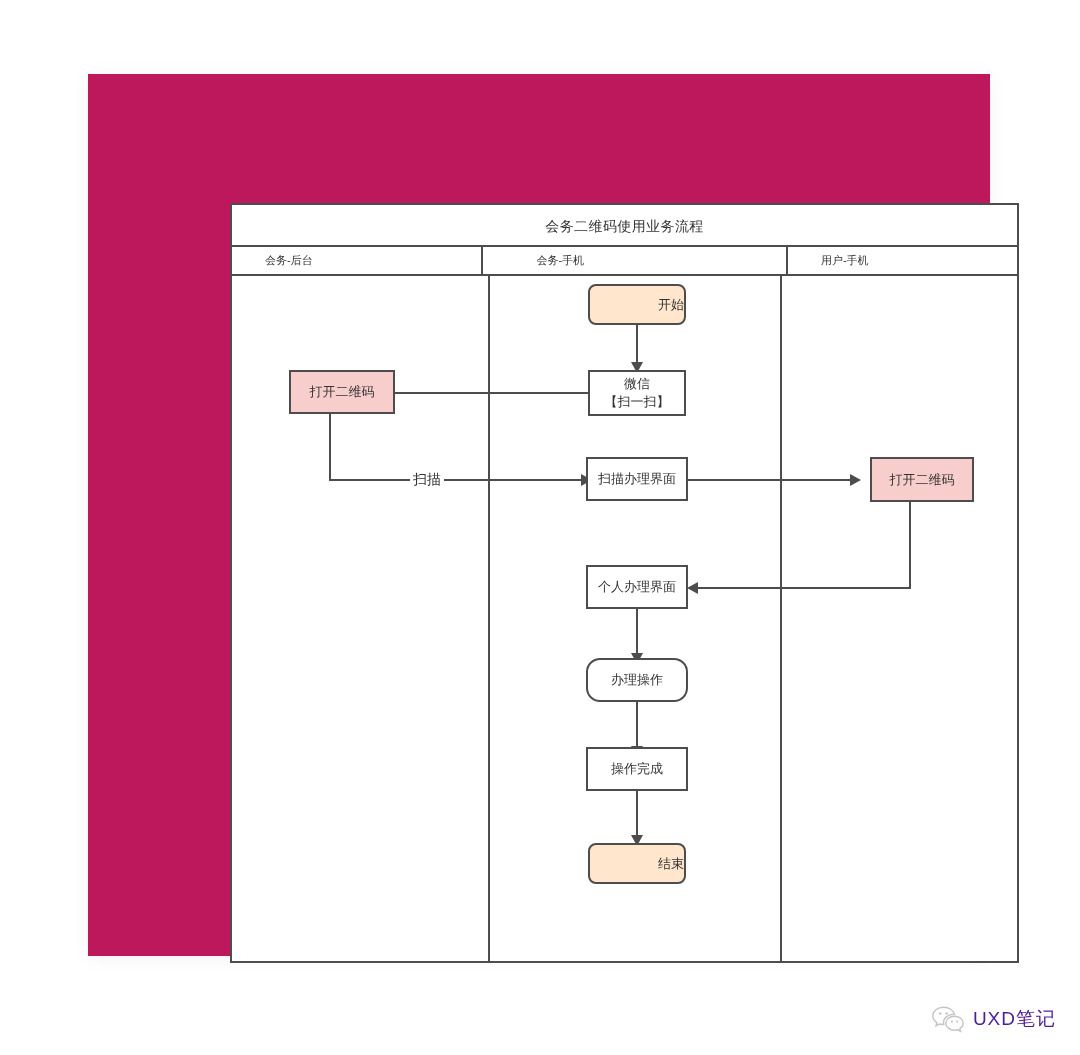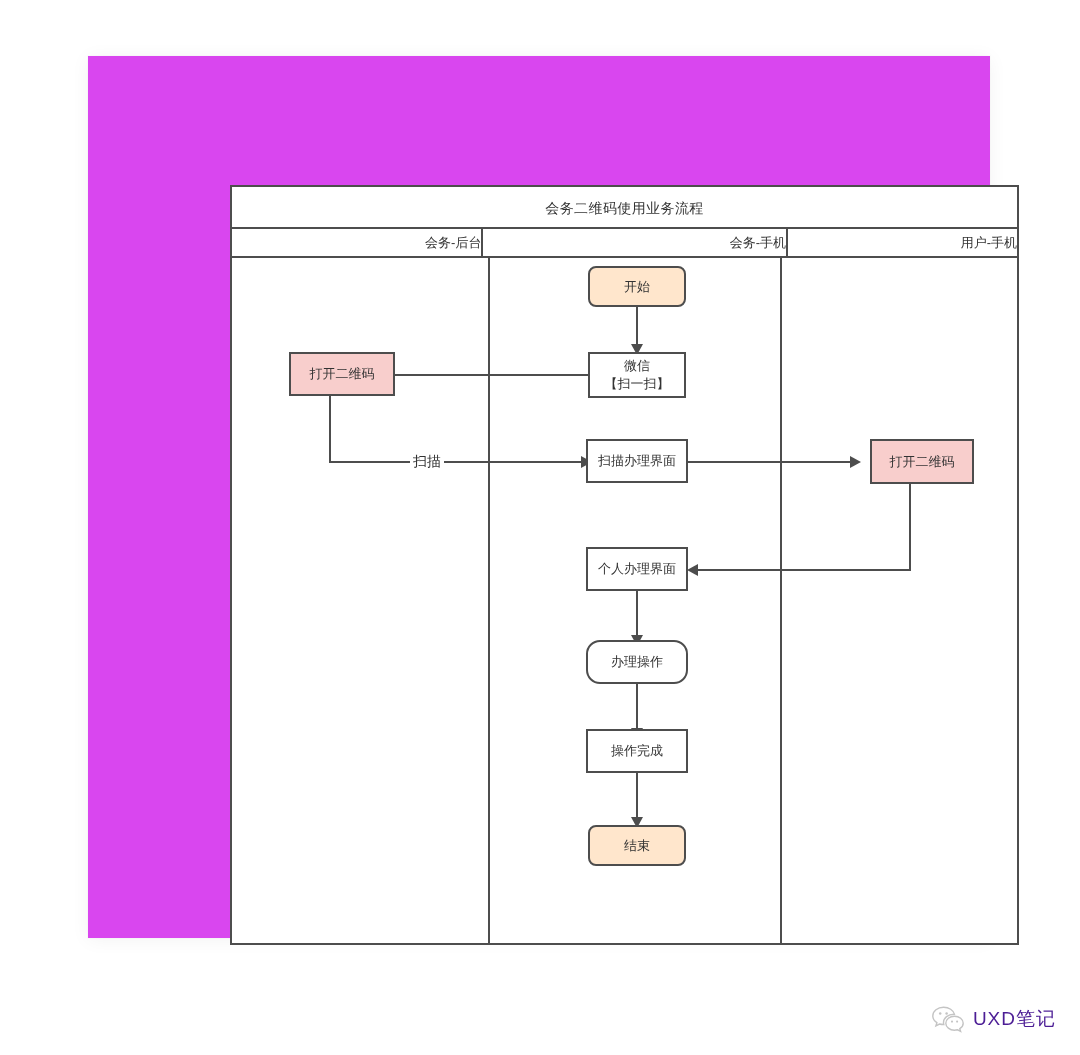--- a/index.html
+++ b/index.html
@@ -19,24 +19,24 @@
   #page-root {
     position: absolute;
     inset: 0;
     background: #ffffff;
   }
 
   
   .card-shadow-band {
     position: absolute;
     left: 88px;
-    top: 56px;
+    top: 74px;
     width: 902px;
     height: 882px;
-    background: #d946ef;
+    background: #be185d;
     box-shadow: 0 0 0 1px rgba(0,0,0,0.012), 0 2px 18px rgba(0,0,0,0.05);
   }
 
   
   .diagram {
     position: absolute;
     left: 142px;
     top: 129px;
     width: 789px;
     height: 760px;
@@ -66,25 +66,26 @@
     top: 42px;
     width: 100%;
     height: 29px;
     border-bottom: 2px solid #4d4d4d;
     box-sizing: border-box;
     display: flex;
   }
   .lane-header {
     height: 100%;
     line-height: 27px;
-    text-align: right;
-    font-size: 13px;
+    text-align: left;
+    font-size: 11px;
     color: #333333;
     box-sizing: border-box;
     border-right: 2px solid #4d4d4d;
+    padding-left: 33px;
   }
   .lane-header:last-child { border-right: none; }
   .lane-header.w1 { width: 258px; }
   .lane-header.w2 { width: 292px; margin-left: 20px; }
   .lane-header.w3 { width: 235px; }
 
   
   .lane-sep {
     position: absolute;
     top: 71px;
@@ -107,20 +108,21 @@
     font-size: 13px;
     color: #333333;
     line-height: 1.35;
     background: #ffffff;
     z-index: 4;
   }
   .node.terminal {
     border-radius: 8px;
     background: #ffe6cc;
     border-color: #4d4d4d;
+    justify-content: flex-end;
   }
   .node.highlight {
     background: #f8cecc;
     border-color: #4d4d4d;
     margin-left: 13px;
   }
 
   
   .ln {
     position: absolute;

